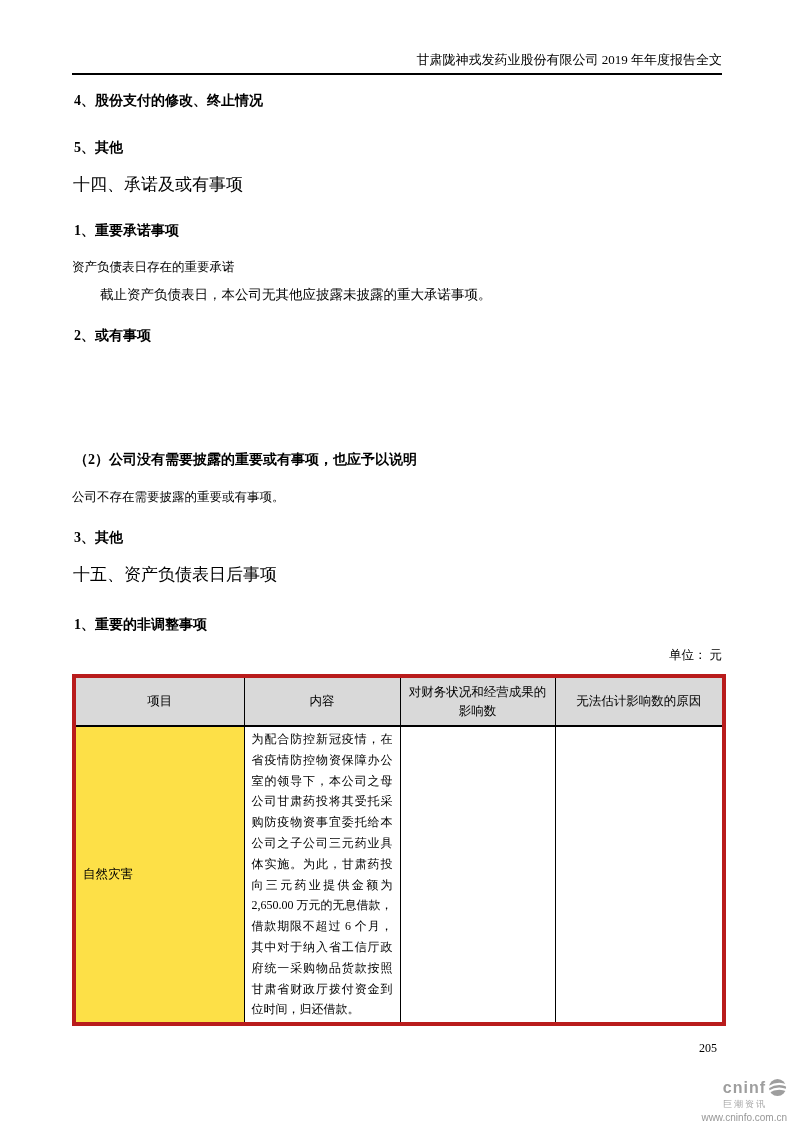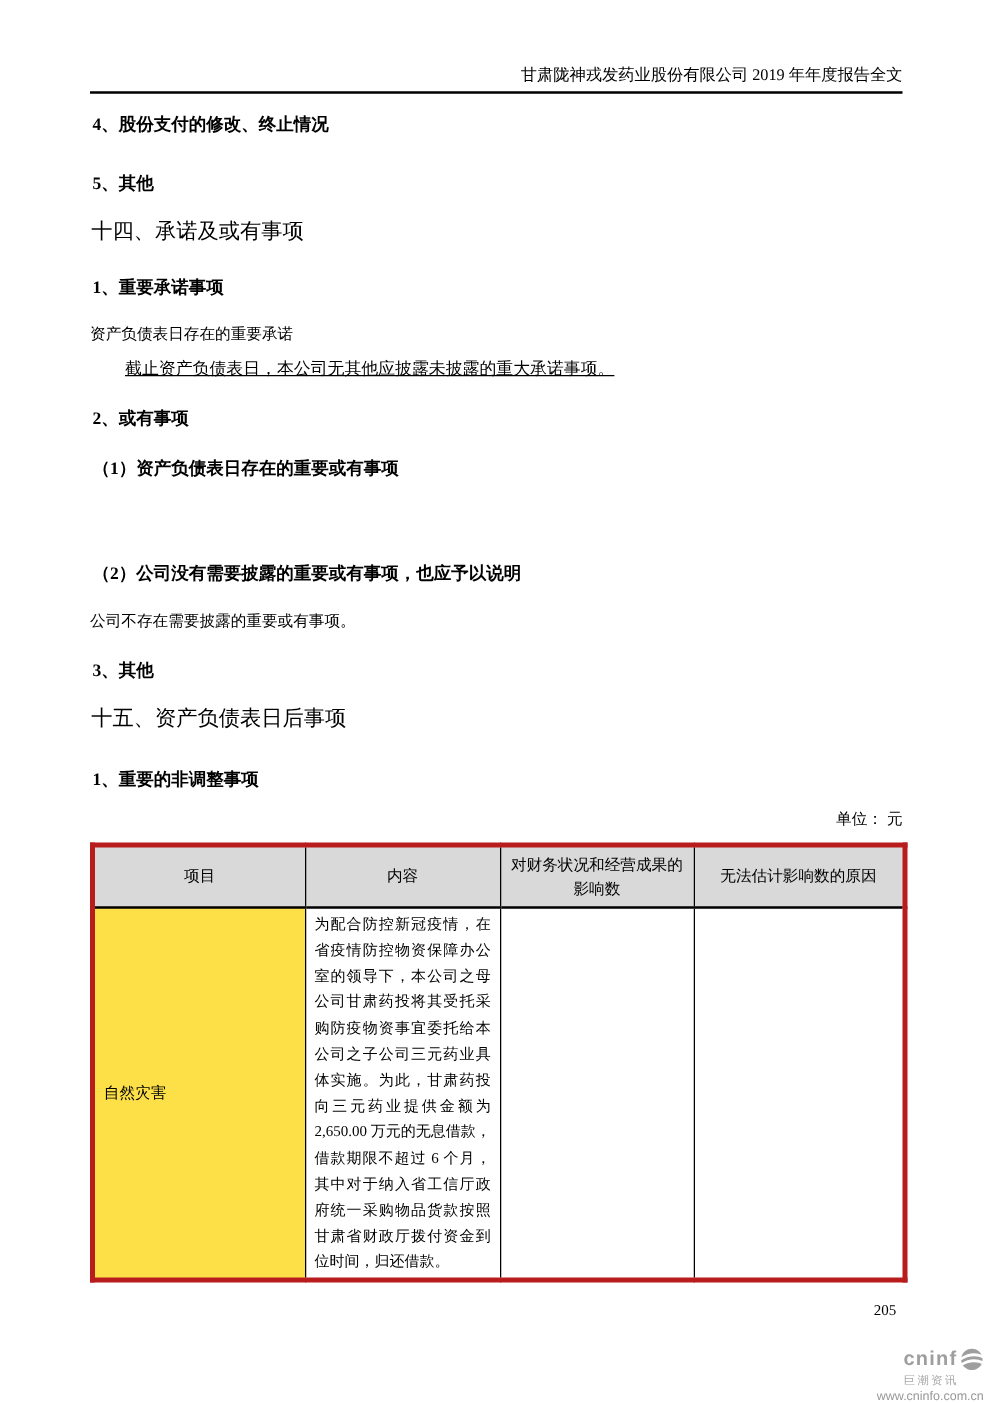--- a/index.html
+++ b/index.html
@@ -43,21 +43,20 @@
     left: 72px;
     font-size: 12.5px;
     line-height: 15px;
     white-space: nowrap;
   }
   .p-body {           
     left: 100px;
     font-size: 13.5px;
     line-height: 16px;
     white-space: nowrap;
-    text-decoration: underline;
   }
 
   .unit-line {
     top: 647px; left: 72px; width: 650px;
     text-align: right;
     font-size: 12.5px;
   }
 
   
   .tbl-wrap { position: absolute; top: 674px; left: 72px; }
@@ -129,21 +128,20 @@
   <div class="abs h-sub" style="top:92px">4、股份支付的修改、终止情况</div>
   <div class="abs h-sub" style="top:139px">5、其他</div>
 
   <div class="abs h-major" style="top:175px">十四、承诺及或有事项</div>
 
   <div class="abs h-sub" style="top:222px">1、重要承诺事项</div>
   <div class="abs p-note" style="top:260px">资产负债表日存在的重要承诺</div>
   <div class="abs p-body" style="top:287px">截止资产负债表日，本公司无其他应披露未披露的重大承诺事项。</div>
 
   <div class="abs h-sub" style="top:327px">2、或有事项</div>
-  <div class="abs h-sub" style="top:367px">（1）资产负债表日存在的重要或有事项</div>
   <div class="abs h-sub" style="top:451px">（2）公司没有需要披露的重要或有事项，也应予以说明</div>
   <div class="abs p-note" style="top:490px">公司不存在需要披露的重要或有事项。</div>
 
   <div class="abs h-sub" style="top:529px">3、其他</div>
 
   <div class="abs h-major" style="top:565px">十五、资产负债表日后事项</div>
   <div class="abs h-sub" style="top:616px">1、重要的非调整事项</div>
 
   <div class="abs unit-line">单位：  元</div>
 

